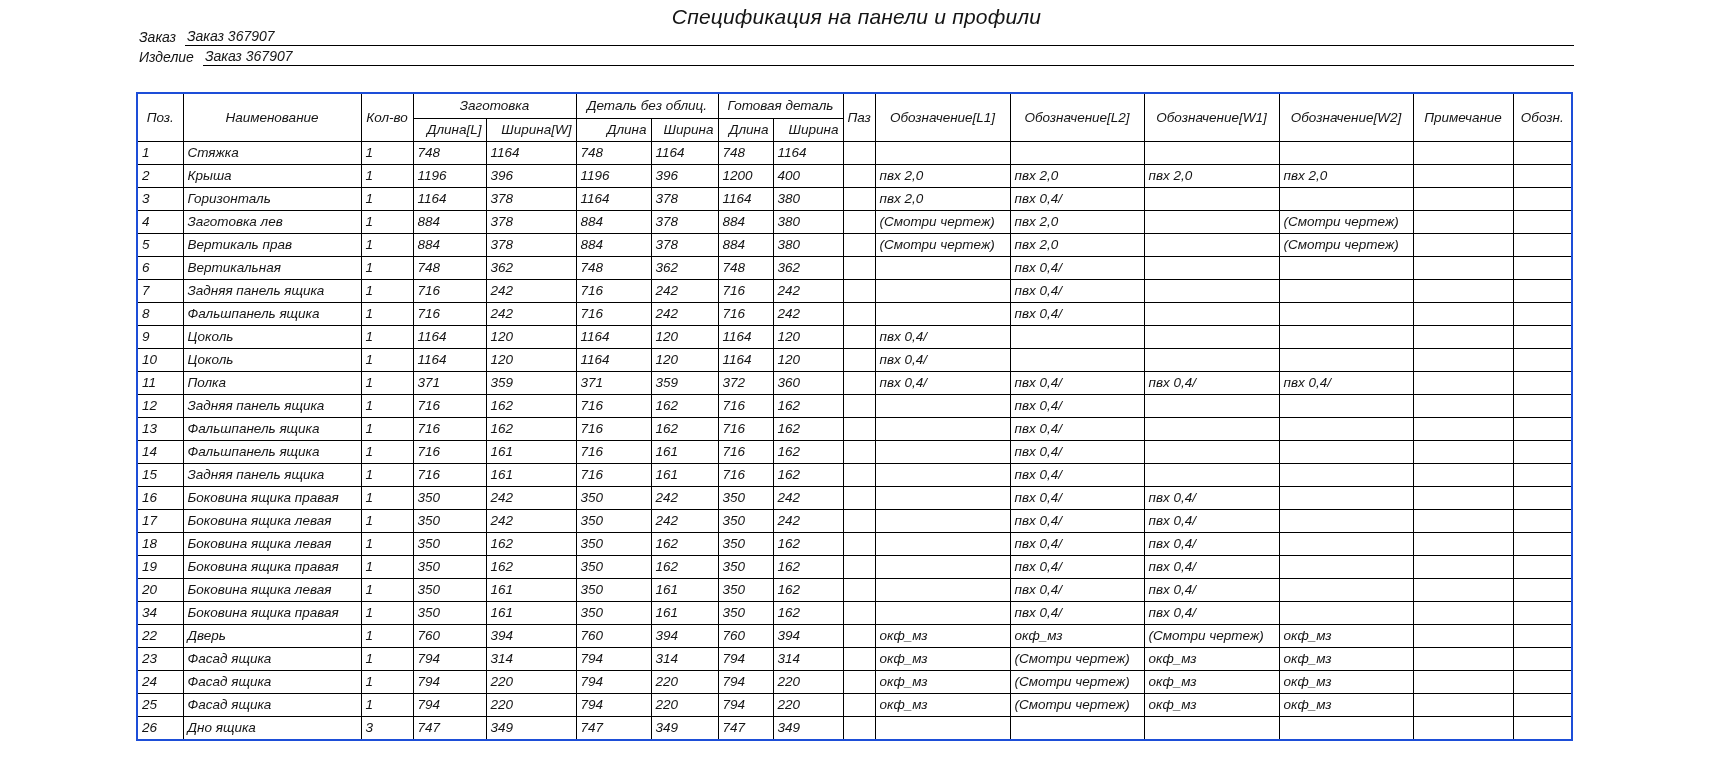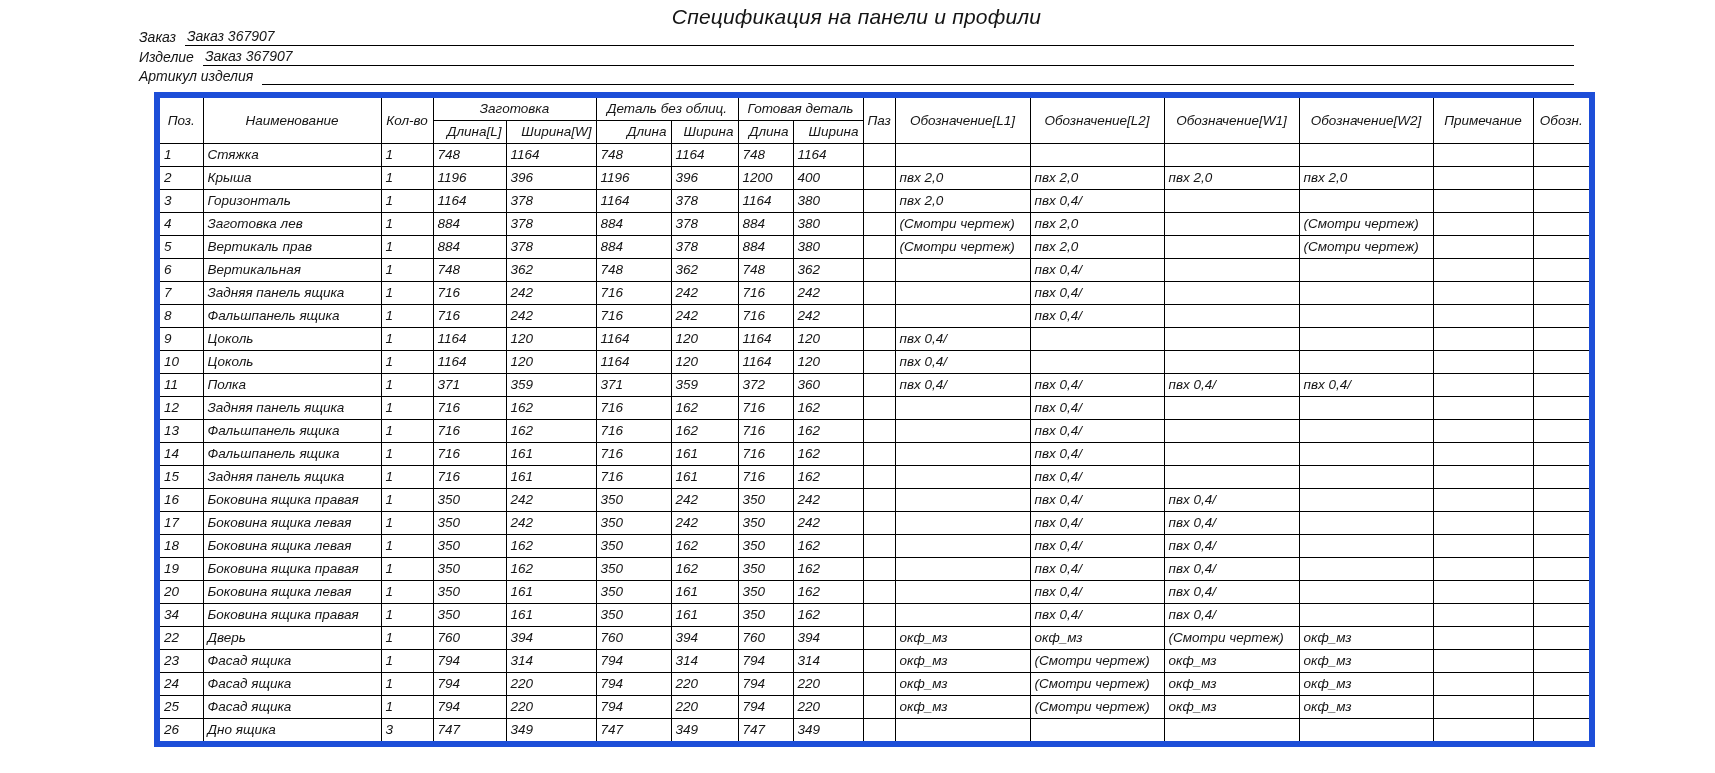--- a/index.html
+++ b/index.html
@@ -36,25 +36,25 @@
   .meta-label { padding-right: 9px; }
   .meta-field {
     flex: 1;
     border-bottom: 1.5px solid #000;
     padding: 0 0 0 2px;
     min-height: 17px;
     font-style: italic;
   }
   table.spec {
     position: absolute;
-    top: 92px; left: 154px;
+    top: 92px; left: 136px;
     width: 1435px;
     border-collapse: collapse;
     table-layout: fixed;
-    border: 6px solid #1d4ed8;
+    border: 2px solid #1d4ed8;
     font-size: 13.5px;
   }
   table.spec th, table.spec td {
     border: 1.5px solid #000;
     font-weight: normal;
     font-style: italic;
     padding: 0 4px;
     white-space: nowrap;
     overflow: hidden;
     vertical-align: middle;
@@ -70,24 +70,20 @@
 <div class="page-title">Спецификация на панели и профили</div>
 
 <div class="meta-block">
   <div class="meta-line">
     <span class="meta-label">Заказ</span>
     <span class="meta-field">Заказ 367907</span>
   </div>
   <div class="meta-line">
     <span class="meta-label">Изделие</span>
     <span class="meta-field">Заказ 367907</span>
-  </div>
-  <div class="meta-line">
-    <span class="meta-label">Артикул изделия</span>
-    <span class="meta-field"></span>
   </div>
 </div>
 
 <table class="spec">
   <colgroup>
     <col style="width:46px">
       <col style="width:178px">
       <col style="width:52px">
     <col style="width:73px">
       <col style="width:90px">

